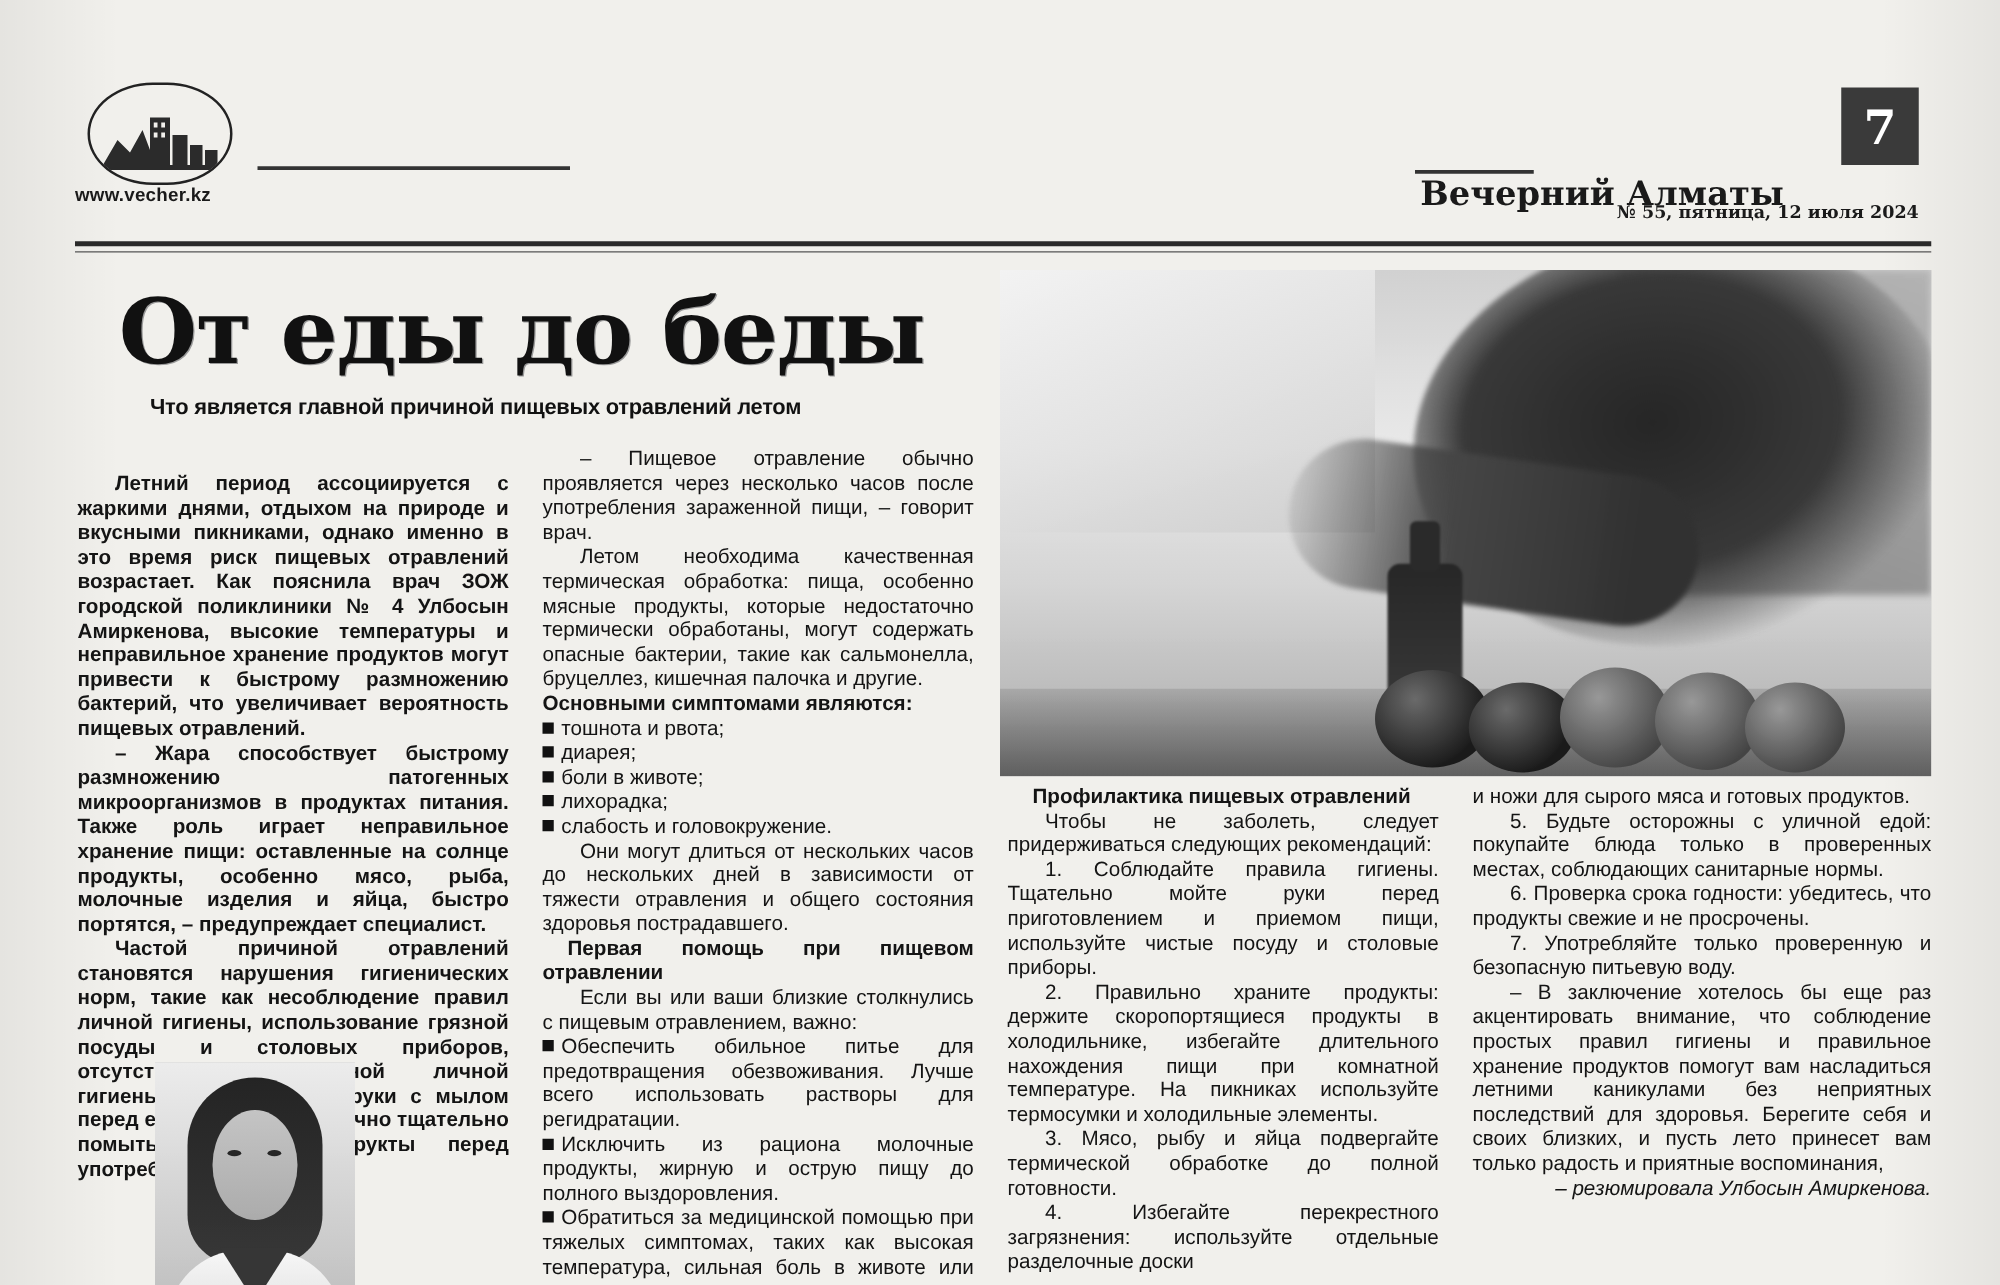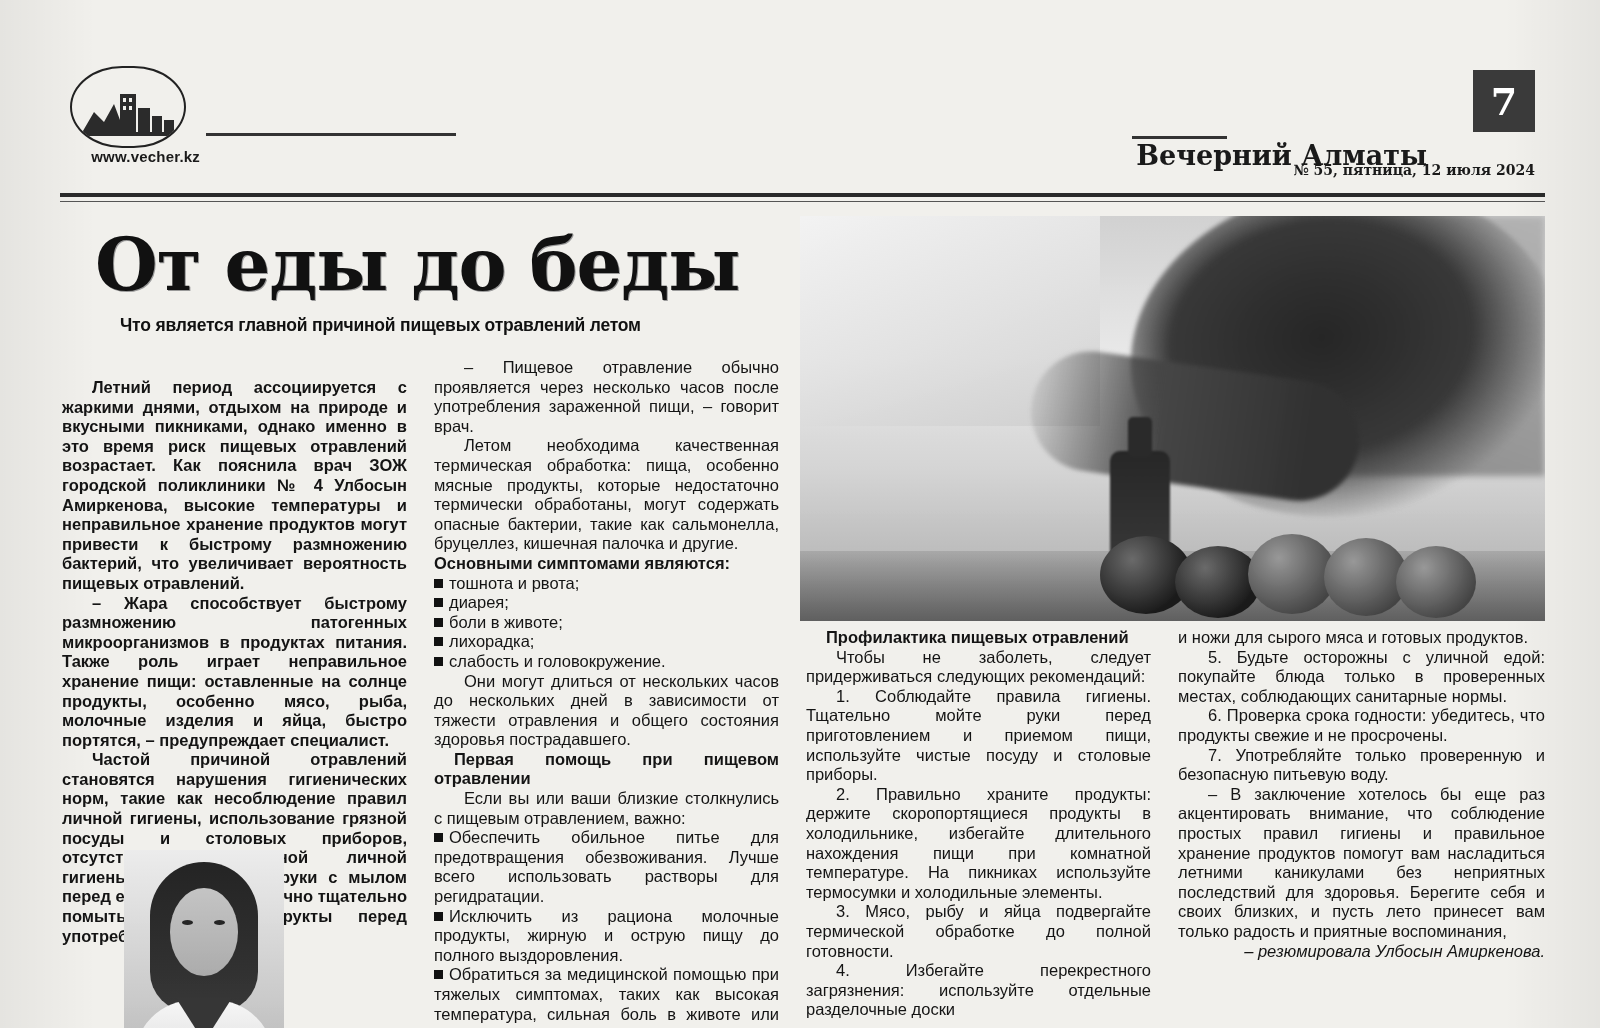--- a/index.html
+++ b/index.html
@@ -27,21 +27,21 @@
   .logo .circle{
     position:absolute;left:10px;top:0;width:112px;height:78px;
     border:2.5px solid #222;border-radius:56px/44px;
     overflow:hidden;
     background:#f1f0ec;
   }
   .logo .mount{
     position:absolute;left:8px;bottom:10px;width:96px;height:46px;
   }
   .logo .url{
-    position:absolute;left:0;top:82px;width:140px;text-align:right;
+    position:absolute;left:0;top:82px;width:140px;text-align:left;
     font-weight:bold;font-size:15px;letter-spacing:.2px;
   }
   .logo-rule{
     position:absolute;left:146px;top:75px;width:250px;height:3px;background:#333;
   }
   .title-main{
     position:absolute;left:398px;top:28px;
     font-family:"DejaVu Serif", serif;
     font-weight:bold;font-style:italic;
     font-size:60px;letter-spacing:-1px;white-space:nowrap;

